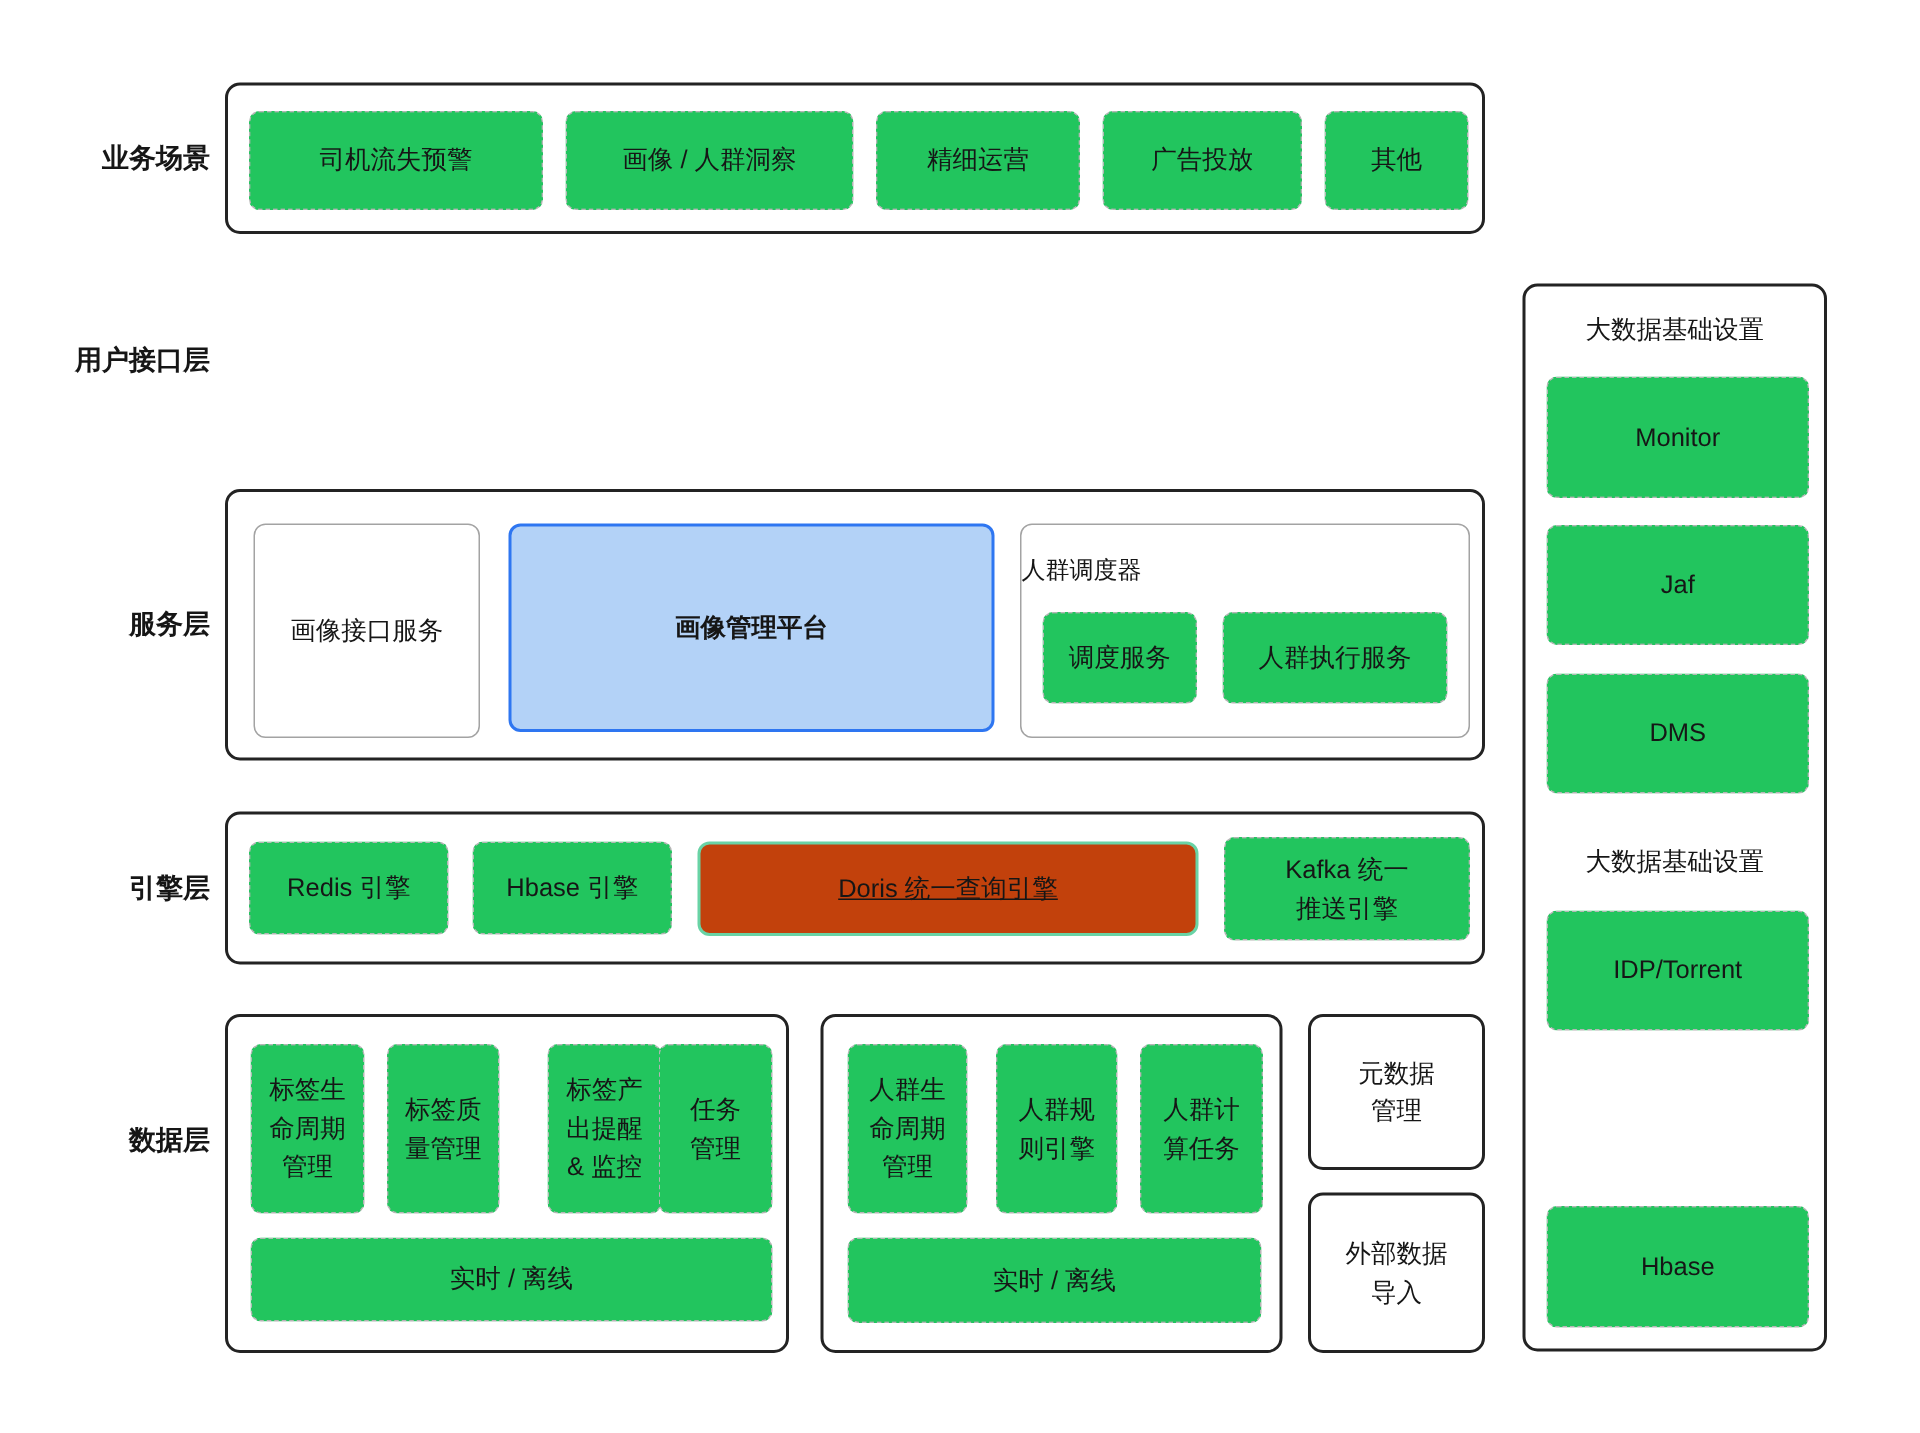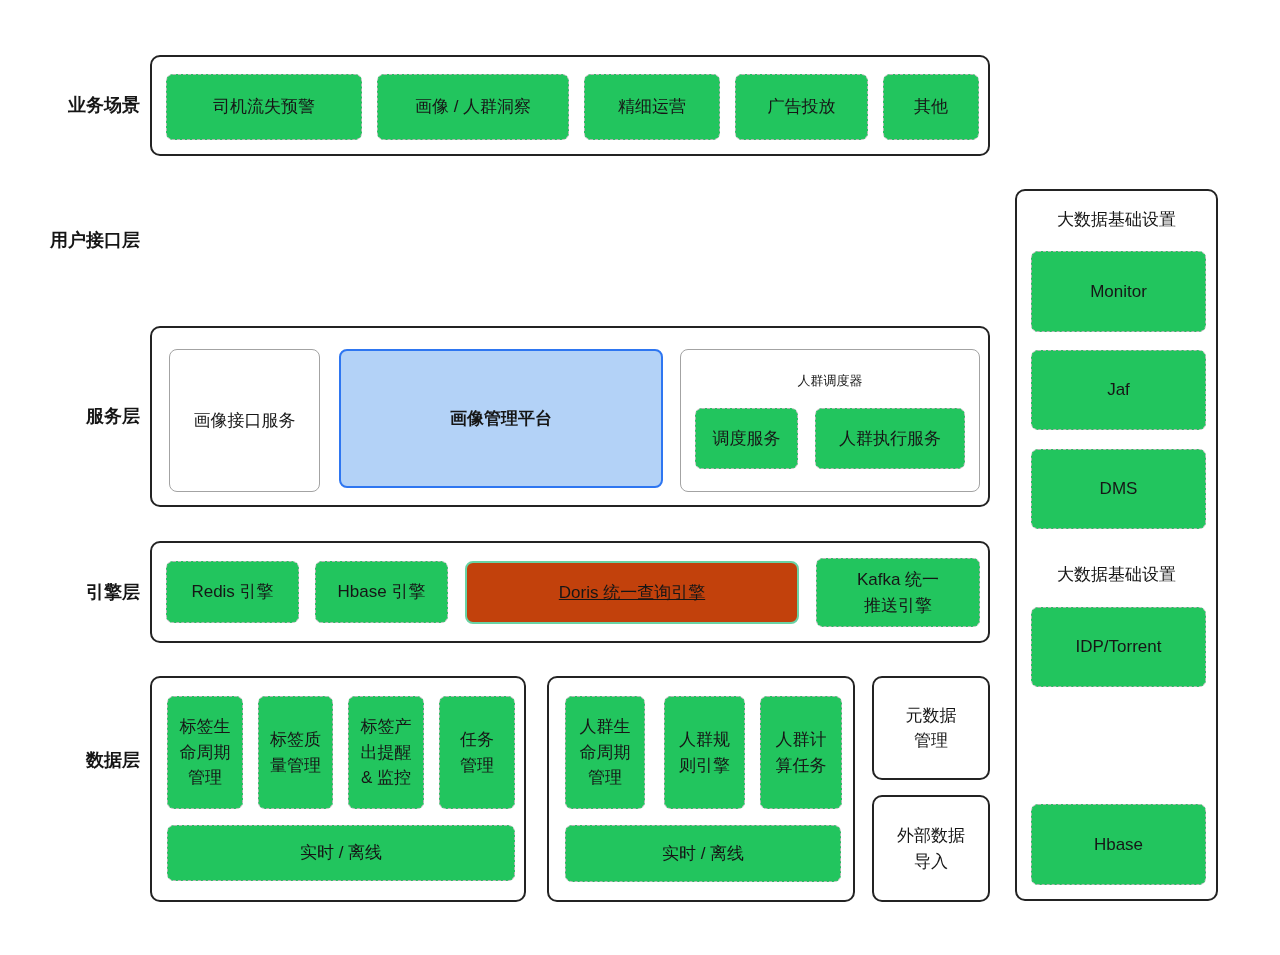--- a/index.html
+++ b/index.html
@@ -33,22 +33,22 @@
   .blue-box{
     background:#b3d2f7;border:2px solid #2e76f1;border-radius:8px;
     font-weight:600;
   }
   .green-box{
     background:#c2410c;border:2px solid #69d3a5;border-radius:8px;
     font-weight:500;
     text-decoration:underline;
   }
   .group-title{
-    position:absolute;left:0;right:0;text-align:center;
-    font-size:13px;line-height:22px;
+    position:absolute;left:0;right:0;
+    font-size:16px;line-height:22px;
   }
   .sidebar-title{
     position:absolute;left:0;right:0;text-align:center;
     font-size:17px;line-height:24px;
   }
 </style>
 </head>
 <body>
 
 <div class="abs" style="left:0;top:0;width:1280px;height:955px">
@@ -85,21 +85,21 @@
     <div class="abs box-dashed cell" style="left:664px;top:15px;width:164px;height:69px">Kafka 统一
 推送引擎</div>
   </div>
 
   <div class="abs box-outer" style="left:150px;top:676px;width:376px;height:226px">
     <div class="abs box-dashed cell" style="left:15px;top:18px;width:76px;height:113px">标签生
 命周期
 管理</div>
     <div class="abs box-dashed cell" style="left:106px;top:18px;width:75px;height:113px">标签质
 量管理</div>
-    <div class="abs box-dashed cell" style="left:196px;top:18px;width:76px;height:113px">标签产
+    <div class="abs box-dashed cell" style="left:213px;top:18px;width:76px;height:113px">标签产
 出提醒
 &amp; 监控</div>
     <div class="abs box-dashed cell" style="left:287px;top:18px;width:76px;height:113px">任务
 管理</div>
     <div class="abs box-dashed cell" style="left:15px;top:147px;width:348px;height:56px">实时 / 离线</div>
   </div>
 
   <div class="abs box-outer" style="left:547px;top:676px;width:308px;height:226px">
     <div class="abs box-dashed cell" style="left:16px;top:18px;width:80px;height:113px">人群生
 命周期

